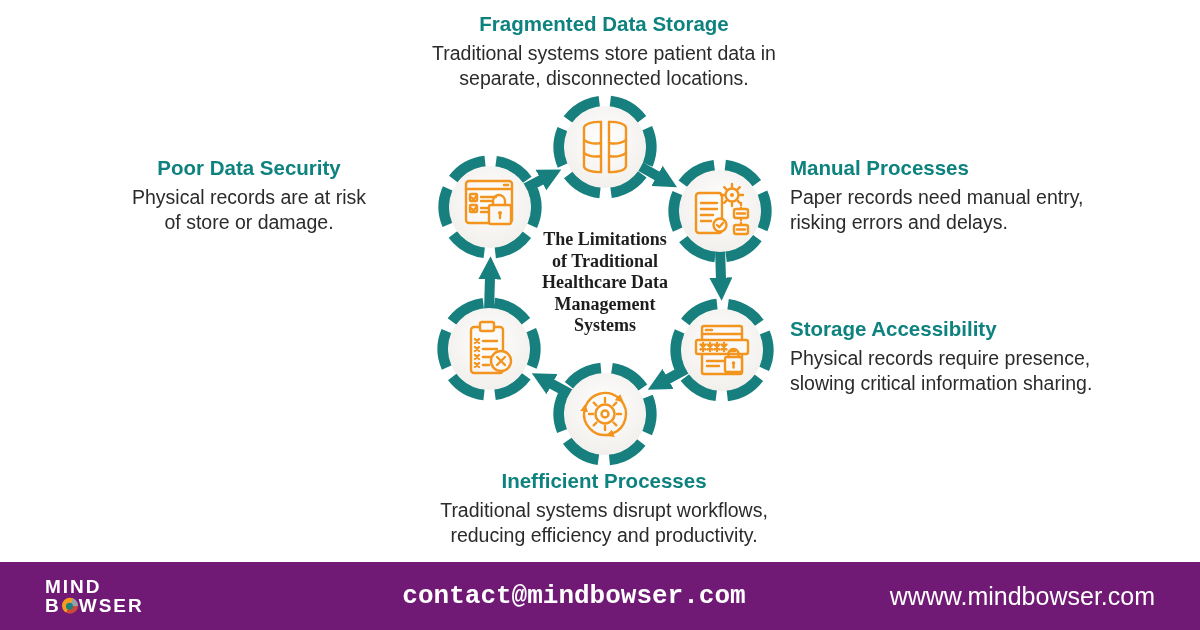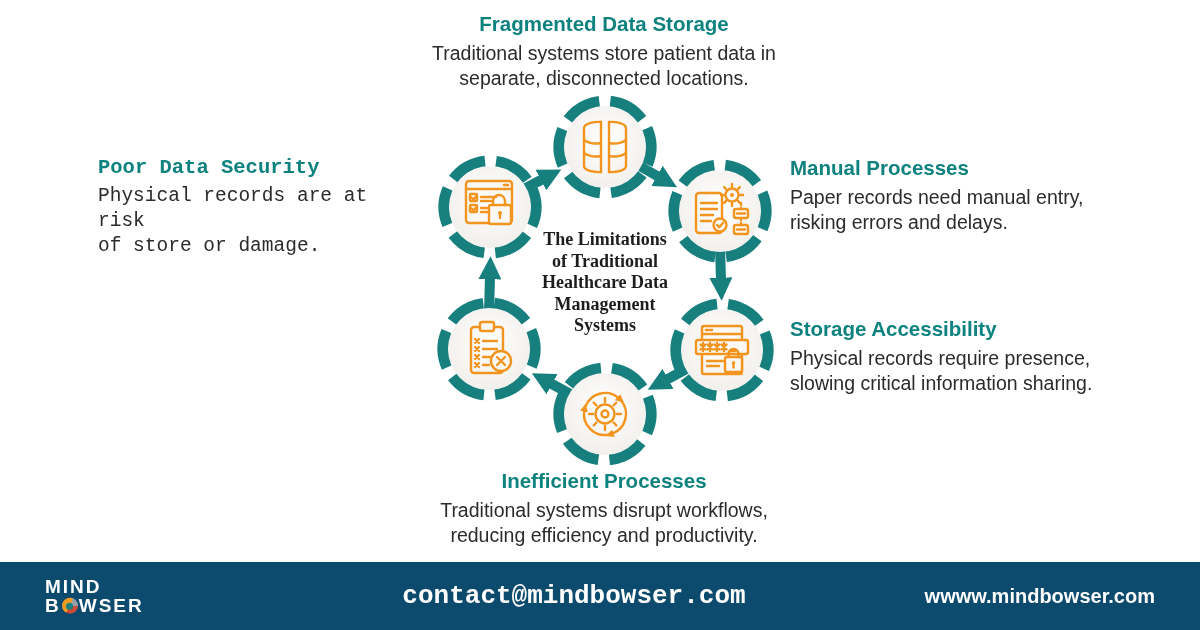--- a/index.html
+++ b/index.html
@@ -20,42 +20,42 @@
   }
   .icon .fillbg { fill:#faf8f5; }
   .icon .soliddot { fill:#F2941E; stroke:none; }
   .icon .dashed { stroke-dasharray:2 2.6; }
 
   
   .textblock { position:absolute; }
   .node-title { font-size:20.5px; font-weight:bold; color:#0E827E; margin:0 0 5px 0; }
   .node-desc  { font-size:19.5px; color:#2B2B2B; line-height:25px; white-space:pre-line; margin:0; }
   .tb-center { text-align:center; }
-  .tb-right  { text-align:left;font-family:Liberation Mono, monospace; }
+  .tb-right  { text-align:center; }
   .center-title {
     position:absolute; left:497px; top:229px; width:216px;
     text-align:center; font-size:18px; font-weight:bold; color:#1D1D1D;
     line-height:21.5px; white-space:pre-line;font-family:Liberation Serif, serif;
   }
 
   
-  .footer { position:absolute; left:0; top:562px; width:1200px; height:68px; background:#0c4a6e; }
+  .footer { position:absolute; left:0; top:562px; width:1200px; height:68px; background:#701a75; }
   .logo { position:absolute; left:45px; top:50%; transform:translateY(-50%);
           color:#ffffff; font-weight:bold; font-size:19px; letter-spacing:2px; line-height:1.02; }
   .logo-line { display:flex; align-items:center; }
   .logo-o { width:16px; height:16px; border-radius:50%; position:relative;
             display:inline-block; margin:0 1px;
             background:conic-gradient(from 210deg, #F49A1F 0deg 170deg, #98A0A8 170deg 240deg, #CF4A36 240deg 360deg); }
   .logo-o::after { content:""; position:absolute; left:4.5px; top:4.5px; width:7px; height:7px;
                    border-radius:50%; background:#1A8180; }
   .footer-email { position:absolute; left:calc(50% - 26px); transform:translateX(-50%);
                   top:0; height:68px; display:flex; align-items:center;
                   color:#ffffff; font-weight:bold; font-size:26px; text-decoration:none;font-family:Liberation Mono, monospace; }
   .footer-site  { position:absolute; right:45px; top:0; height:68px; display:flex; align-items:center;
-                  color:#ffffff; font-weight:bold; font-size:20px; text-decoration:none; }
+                  color:#ffffff; font-weight:normal; font-size:25px; text-decoration:none; }
 </style>
 </head>
 <body>
 
 <div class="stage">
 
   <svg class="arrows-layer" width="1200" height="562" viewBox="0 0 1200 562">
     <defs>
       <radialGradient id="ig" cx="50%" cy="42%" r="68%">
         <stop offset="0" stop-color="#ffffff"></stop>

